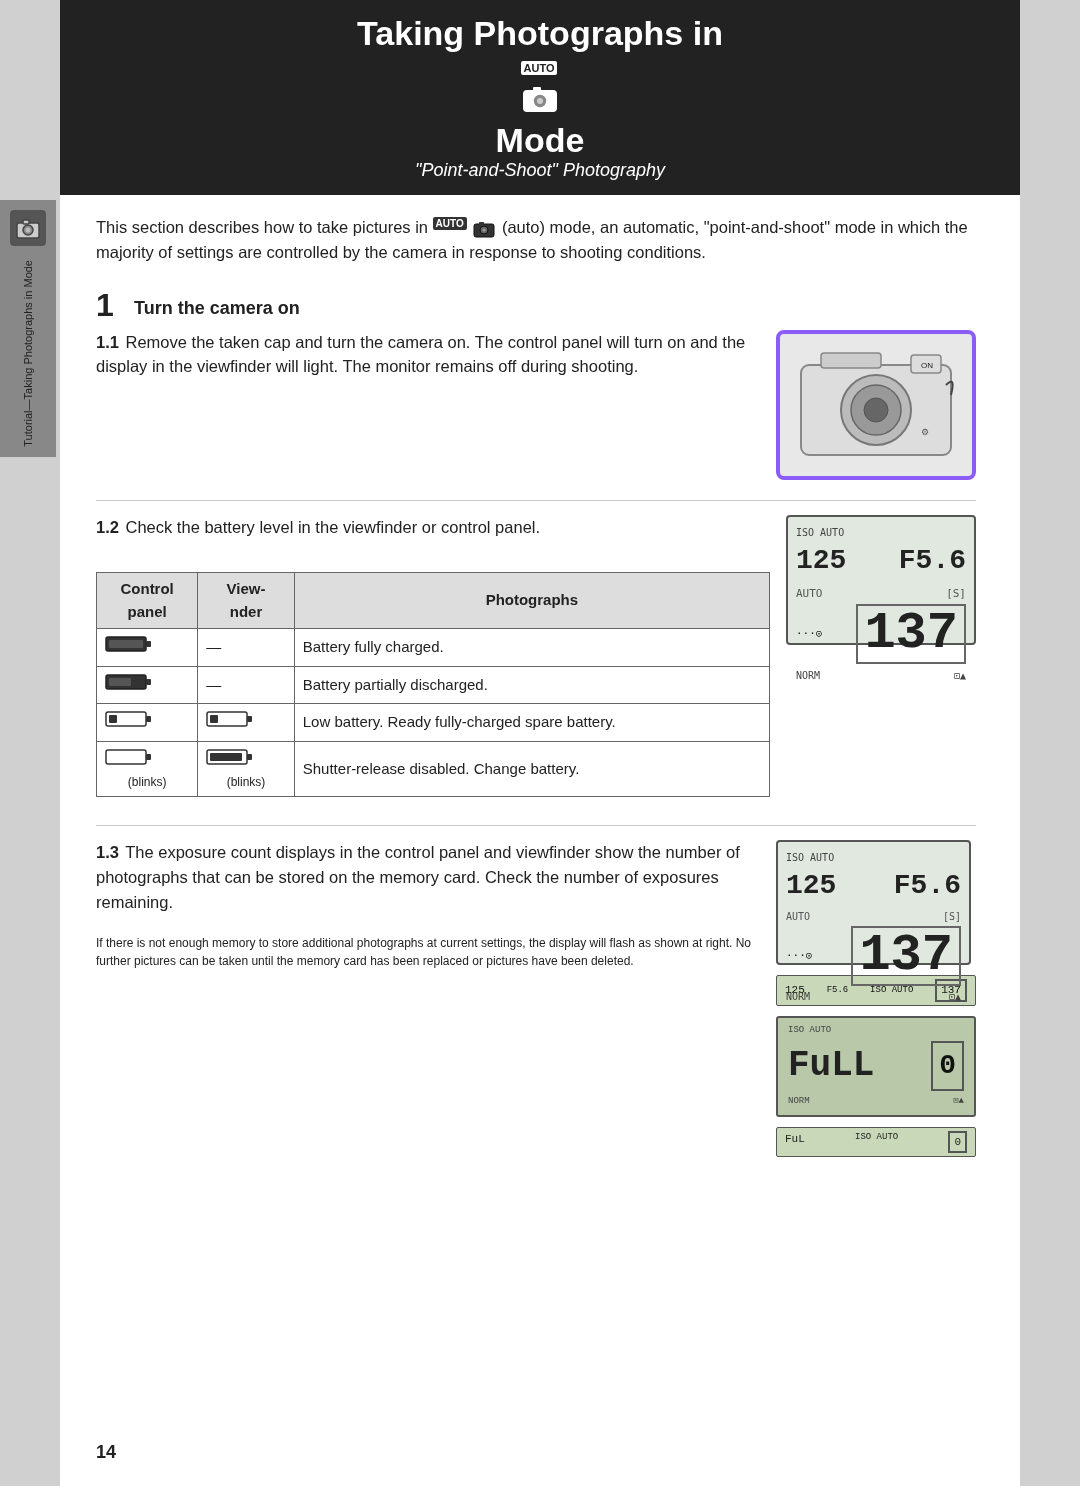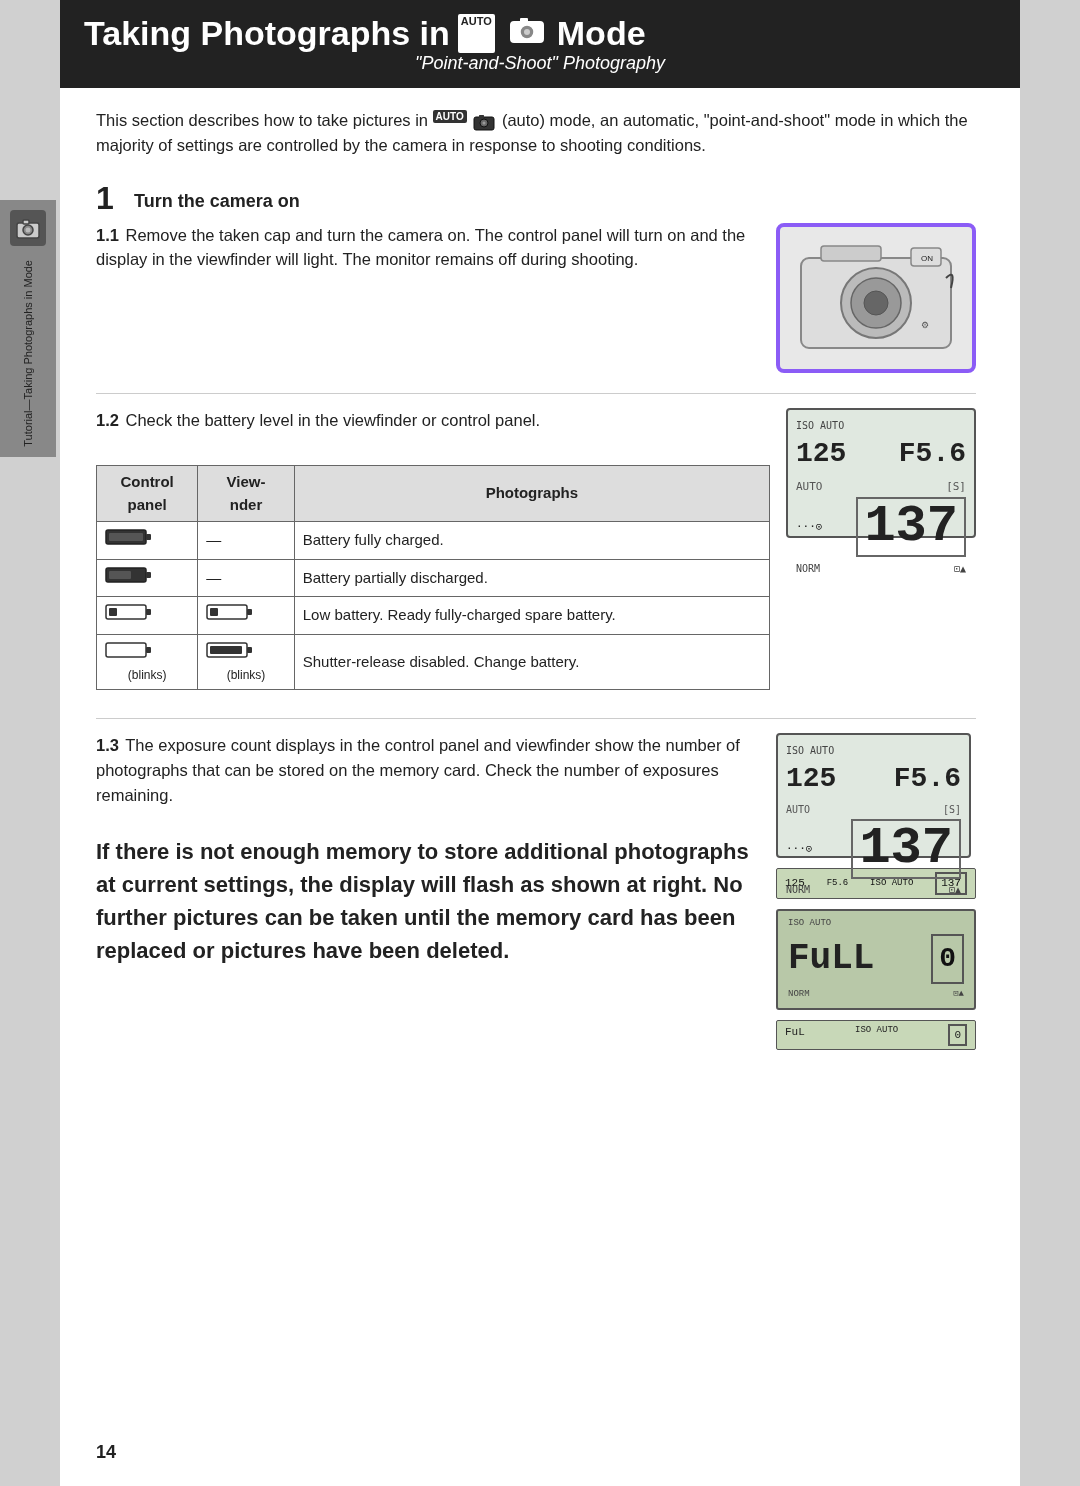--- a/index.html
+++ b/index.html
@@ -40,21 +40,23 @@
       background: #222222;
       padding: 14px 24px 6px;
       margin: 0;
     }
 
     .section-header-title {
       color: #ffffff;
       font-size: 34px;
       font-weight: bold;
       display: flex;
+      align-items: center;
       gap: 8px;
+      flex-direction: column;
     }
 
     .auto-badge {
       background: #ffffff;
       color: #222;
       font-size: 11px;
       font-weight: bold;
       padding: 1px 3px;
       border-radius: 2px;
       vertical-align: super;
@@ -302,23 +304,22 @@
     }
 
     
     .step-divider {
       border: none;
       border-top: 1px solid #ccc;
       margin: 14px 0;
     }
 
     .if-text-block {
-      margin-top: 28px;
-      font-size: 22px;
-      font-weight: bold;
+      margin-top: 20px;
+      font-size: 12px;
     }
 
     .auto-superscript {
       font-size: 10px;
       font-weight: bold;
       background: #333;
       color: white;
       padding: 1px 3px;
       border-radius: 2px;
       vertical-align: super;

